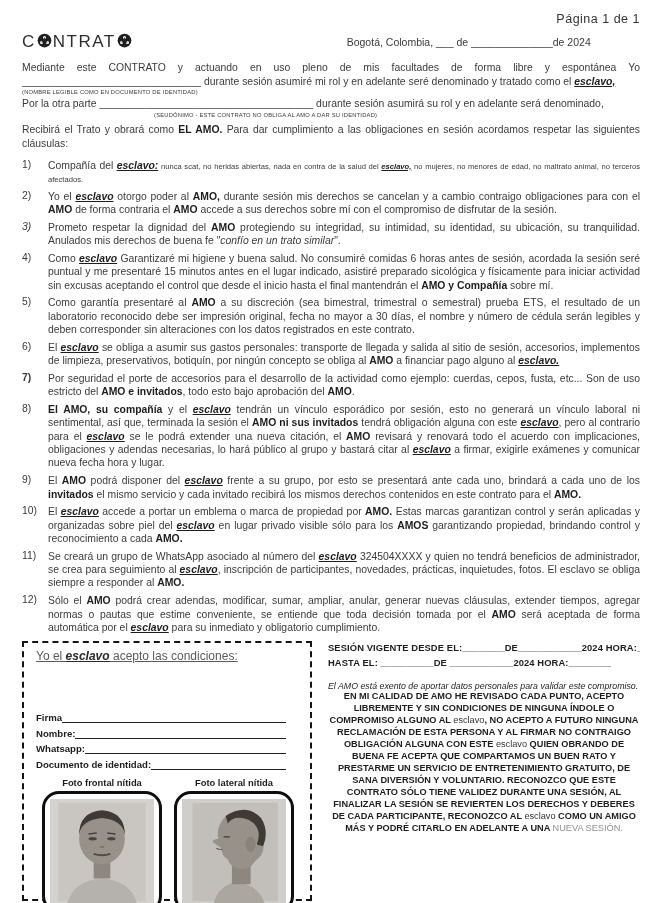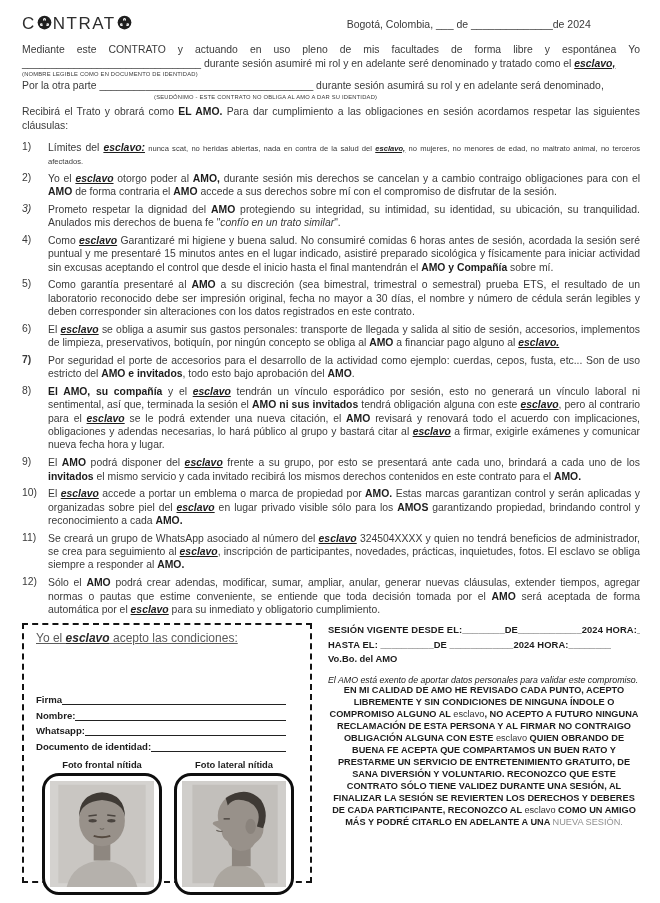--- a/index.html
+++ b/index.html
@@ -55,20 +55,21 @@
   .voboBody .seg-b{font-weight:bold;}
   .voboBody .seg-n{font-weight:normal;color:#333;}
 
   .trisk{display:inline-block;position:relative;top:1px;}
 </style>
 </head>
 <body>
 
 <div class="page">
 
+  <div class="pagina">Página 1 de 1</div>
 
   <div class="titlerow">
     <div class="doctitle">
       <span>C</span>
         <span class="trisk"><svg width="15" height="15" viewBox="0 0 24 24">
             <circle cx="12" cy="12" r="11" fill="#1f1f1f"></circle>
             <g fill="#ffffff">
               <circle cx="12" cy="7" r="2.4"></circle>
               <circle cx="7.2" cy="15.2" r="2.4"></circle>
               <circle cx="16.8" cy="15.2" r="2.4"></circle>
@@ -99,21 +100,21 @@
 
   <div class="intro"><span class="seg-n">Mediante este CONTRATO y actuando en uso pleno de mis facultades de forma libre y espontánea Yo </span><span class="seg-n">_______________________________</span><span class="seg-n"> durante sesión asumiré mi rol y en adelante seré denominado y tratado como el </span><span class="seg-e">esclavo,</span></div>
   <div class="caption">(NOMBRE LEGIBLE COMO EN DOCUMENTO DE IDENTIDAD)</div>
   <div class="intro p2"><span class="seg-n">Por la otra parte </span><span class="seg-n">_____________________________________</span><span class="seg-n"> durante sesión asumirá su rol y en adelante será denominado,</span></div>
   <div class="caption caption2">(SEUDÓNIMO - ESTE CONTRATO NO OBLIGA AL AMO A DAR SU IDENTIDAD)</div>
   <div class="intro p3"><span class="seg-n">Recibirá el Trato y obrará como </span><span class="seg-b">EL AMO.</span><span class="seg-n"> Para dar cumplimiento a las obligaciones en sesión acordamos respetar las siguientes cláusulas:</span></div>
 
   <div class="clauses" id="clauses">
       <div class="clause">
         <span class="cnum num-n">1)</span>
-        <span class="cbody"><span class="seg-n">Límites del </span><span class="seg-e">esclavo:</span><span class="seg-sm"> nunca scat, no heridas abiertas, nada en contra de la salud del </span><span class="seg-esm">esclavo,</span><span class="seg-sm"> no mujeres, no menores de edad, no maltrato animal, no terceros afectados.</span></span>
+        <span class="cbody"><span class="seg-n">Compañía del </span><span class="seg-e">esclavo:</span><span class="seg-sm"> nunca scat, no heridas abiertas, nada en contra de la salud del </span><span class="seg-esm">esclavo,</span><span class="seg-sm"> no mujeres, no menores de edad, no maltrato animal, no terceros afectados.</span></span>
       </div>
       <div class="clause">
         <span class="cnum num-n">2)</span>
         <span class="cbody"><span class="seg-n">Yo el </span><span class="seg-e">esclavo</span><span class="seg-n"> otorgo poder al </span><span class="seg-b">AMO,</span><span class="seg-n"> durante sesión mis derechos se cancelan y a cambio contraigo obligaciones para con el </span><span class="seg-b">AMO</span><span class="seg-n"> de forma contraria el </span><span class="seg-b">AMO</span><span class="seg-n"> accede a sus derechos sobre mí con el compromiso de disfrutar de la sesión.</span></span>
       </div>
       <div class="clause">
         <span class="cnum num-i">3)</span>
         <span class="cbody"><span class="seg-n">Prometo respetar la dignidad del </span><span class="seg-b">AMO</span><span class="seg-n"> protegiendo su integridad, su intimidad, su identidad, su ubicación, su tranquilidad. Anulados mis derechos de buena fe "</span><span class="seg-i">confío en un trato similar</span><span class="seg-n">".</span></span>
       </div>
       <div class="clause">
@@ -210,19 +211,18 @@
           </svg>
         </div>
       </div>
     </div>
 
     <div class="rightcol">
       <div class="sessionlines">
         <div>SESIÓN VIGENTE DESDE EL:________DE____________2024 HORA:________</div>
         <div>HASTA EL: __________DE ____________2024 HORA:________</div>
       </div>
-      <div class="voboLabel">Vo.Bo. del AMO</div>
       <div class="voboIntro">El AMO está exento de aportar datos personales para validar este compromiso.</div>
       <div class="voboBody"><span class="seg-b">EN MI CALIDAD DE AMO HE REVISADO CADA PUNTO, ACEPTO LIBREMENTE Y SIN CONDICIONES DE NINGUNA ÍNDOLE O COMPROMISO ALGUNO AL </span><span class="seg-n">esclavo</span><span class="seg-b">, NO ACEPTO A FUTURO NINGUNA RECLAMACIÓN DE ESTA PERSONA Y AL FIRMAR NO CONTRAIGO OBLIGACIÓN ALGUNA CON ESTE </span><span class="seg-n">esclavo</span><span class="seg-b"> QUIEN OBRANDO DE BUENA FE ACEPTA QUE COMPARTAMOS UN BUEN RATO Y PRESTARME UN SERVICIO DE ENTRETENIMIENTO GRATUITO, DE SANA DIVERSIÓN Y VOLUNTARIO. RECONOZCO QUE ESTE CONTRATO SÓLO TIENE VALIDEZ DURANTE UNA SESIÓN, AL FINALIZAR LA SESIÓN SE REVIERTEN LOS DERECHOS Y DEBERES DE CADA PARTICIPANTE, RECONOZCO AL </span><span class="seg-n">esclavo</span><span class="seg-b"> COMO UN AMIGO MÁS Y PODRÉ CITARLO EN ADELANTE A UNA </span><span class="seg-gray">NUEVA SESIÓN.</span></div>
     </div>
 
   </div>
 </div>
 
 </body></html>

